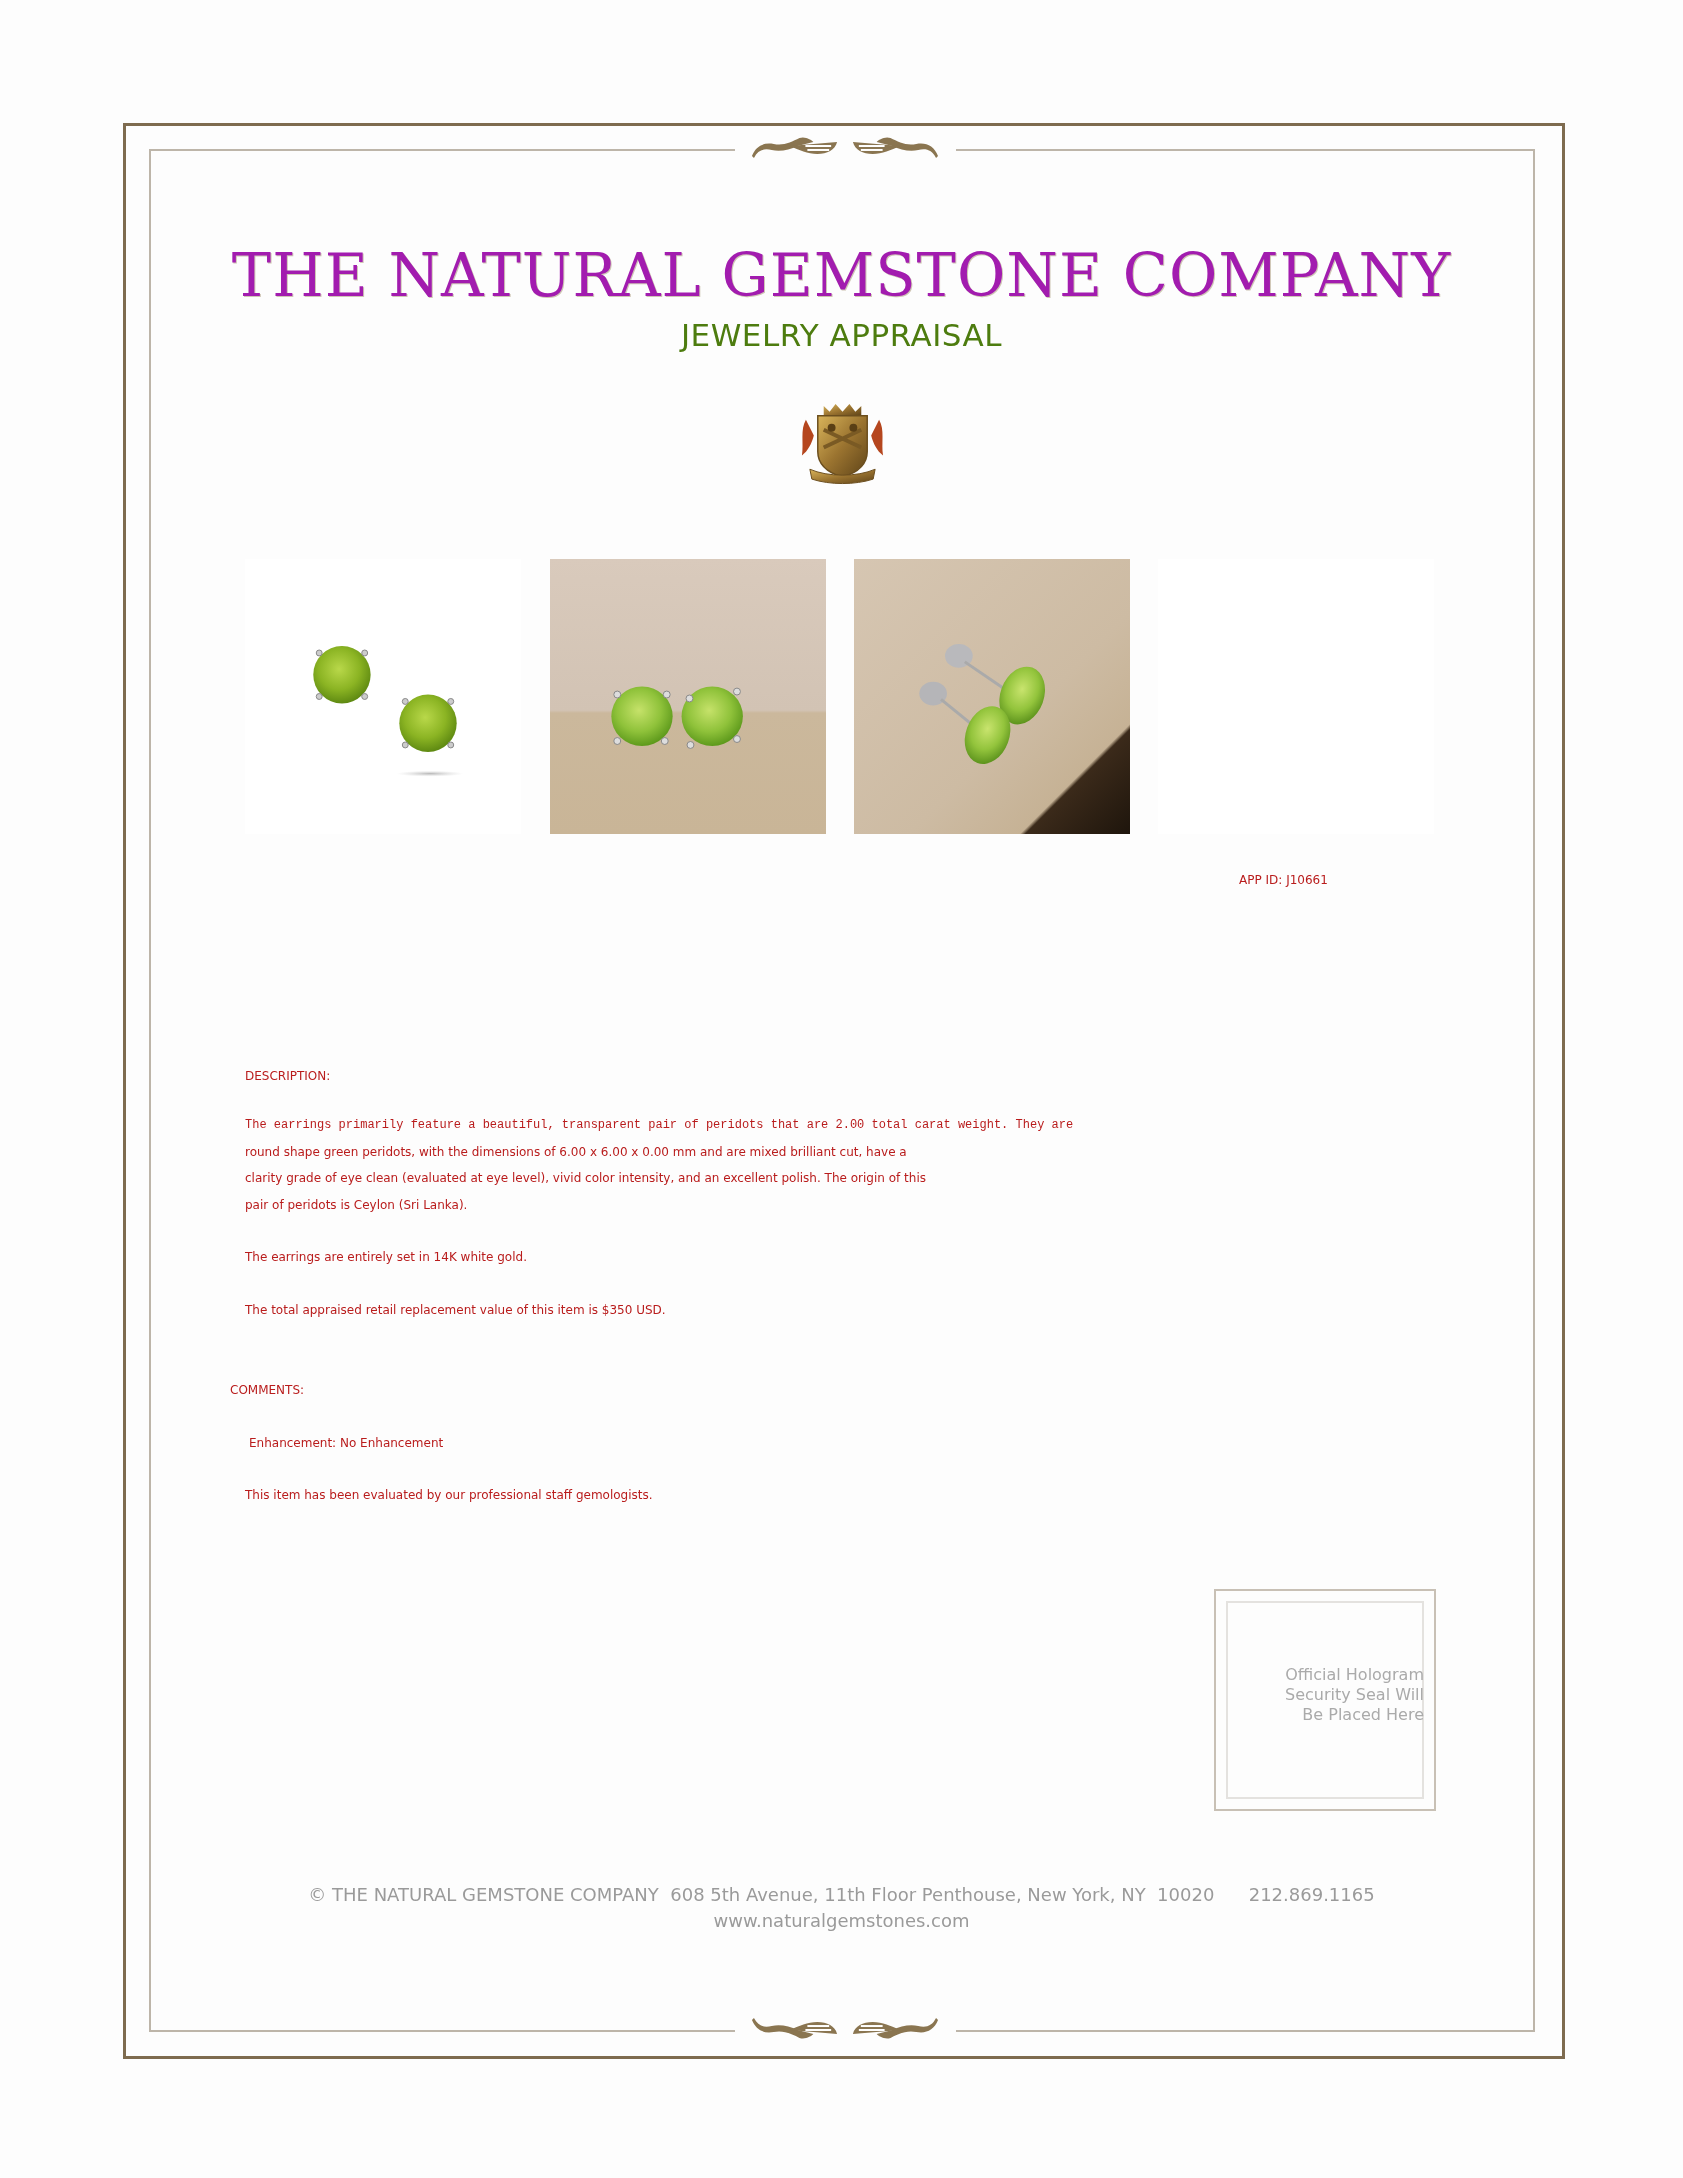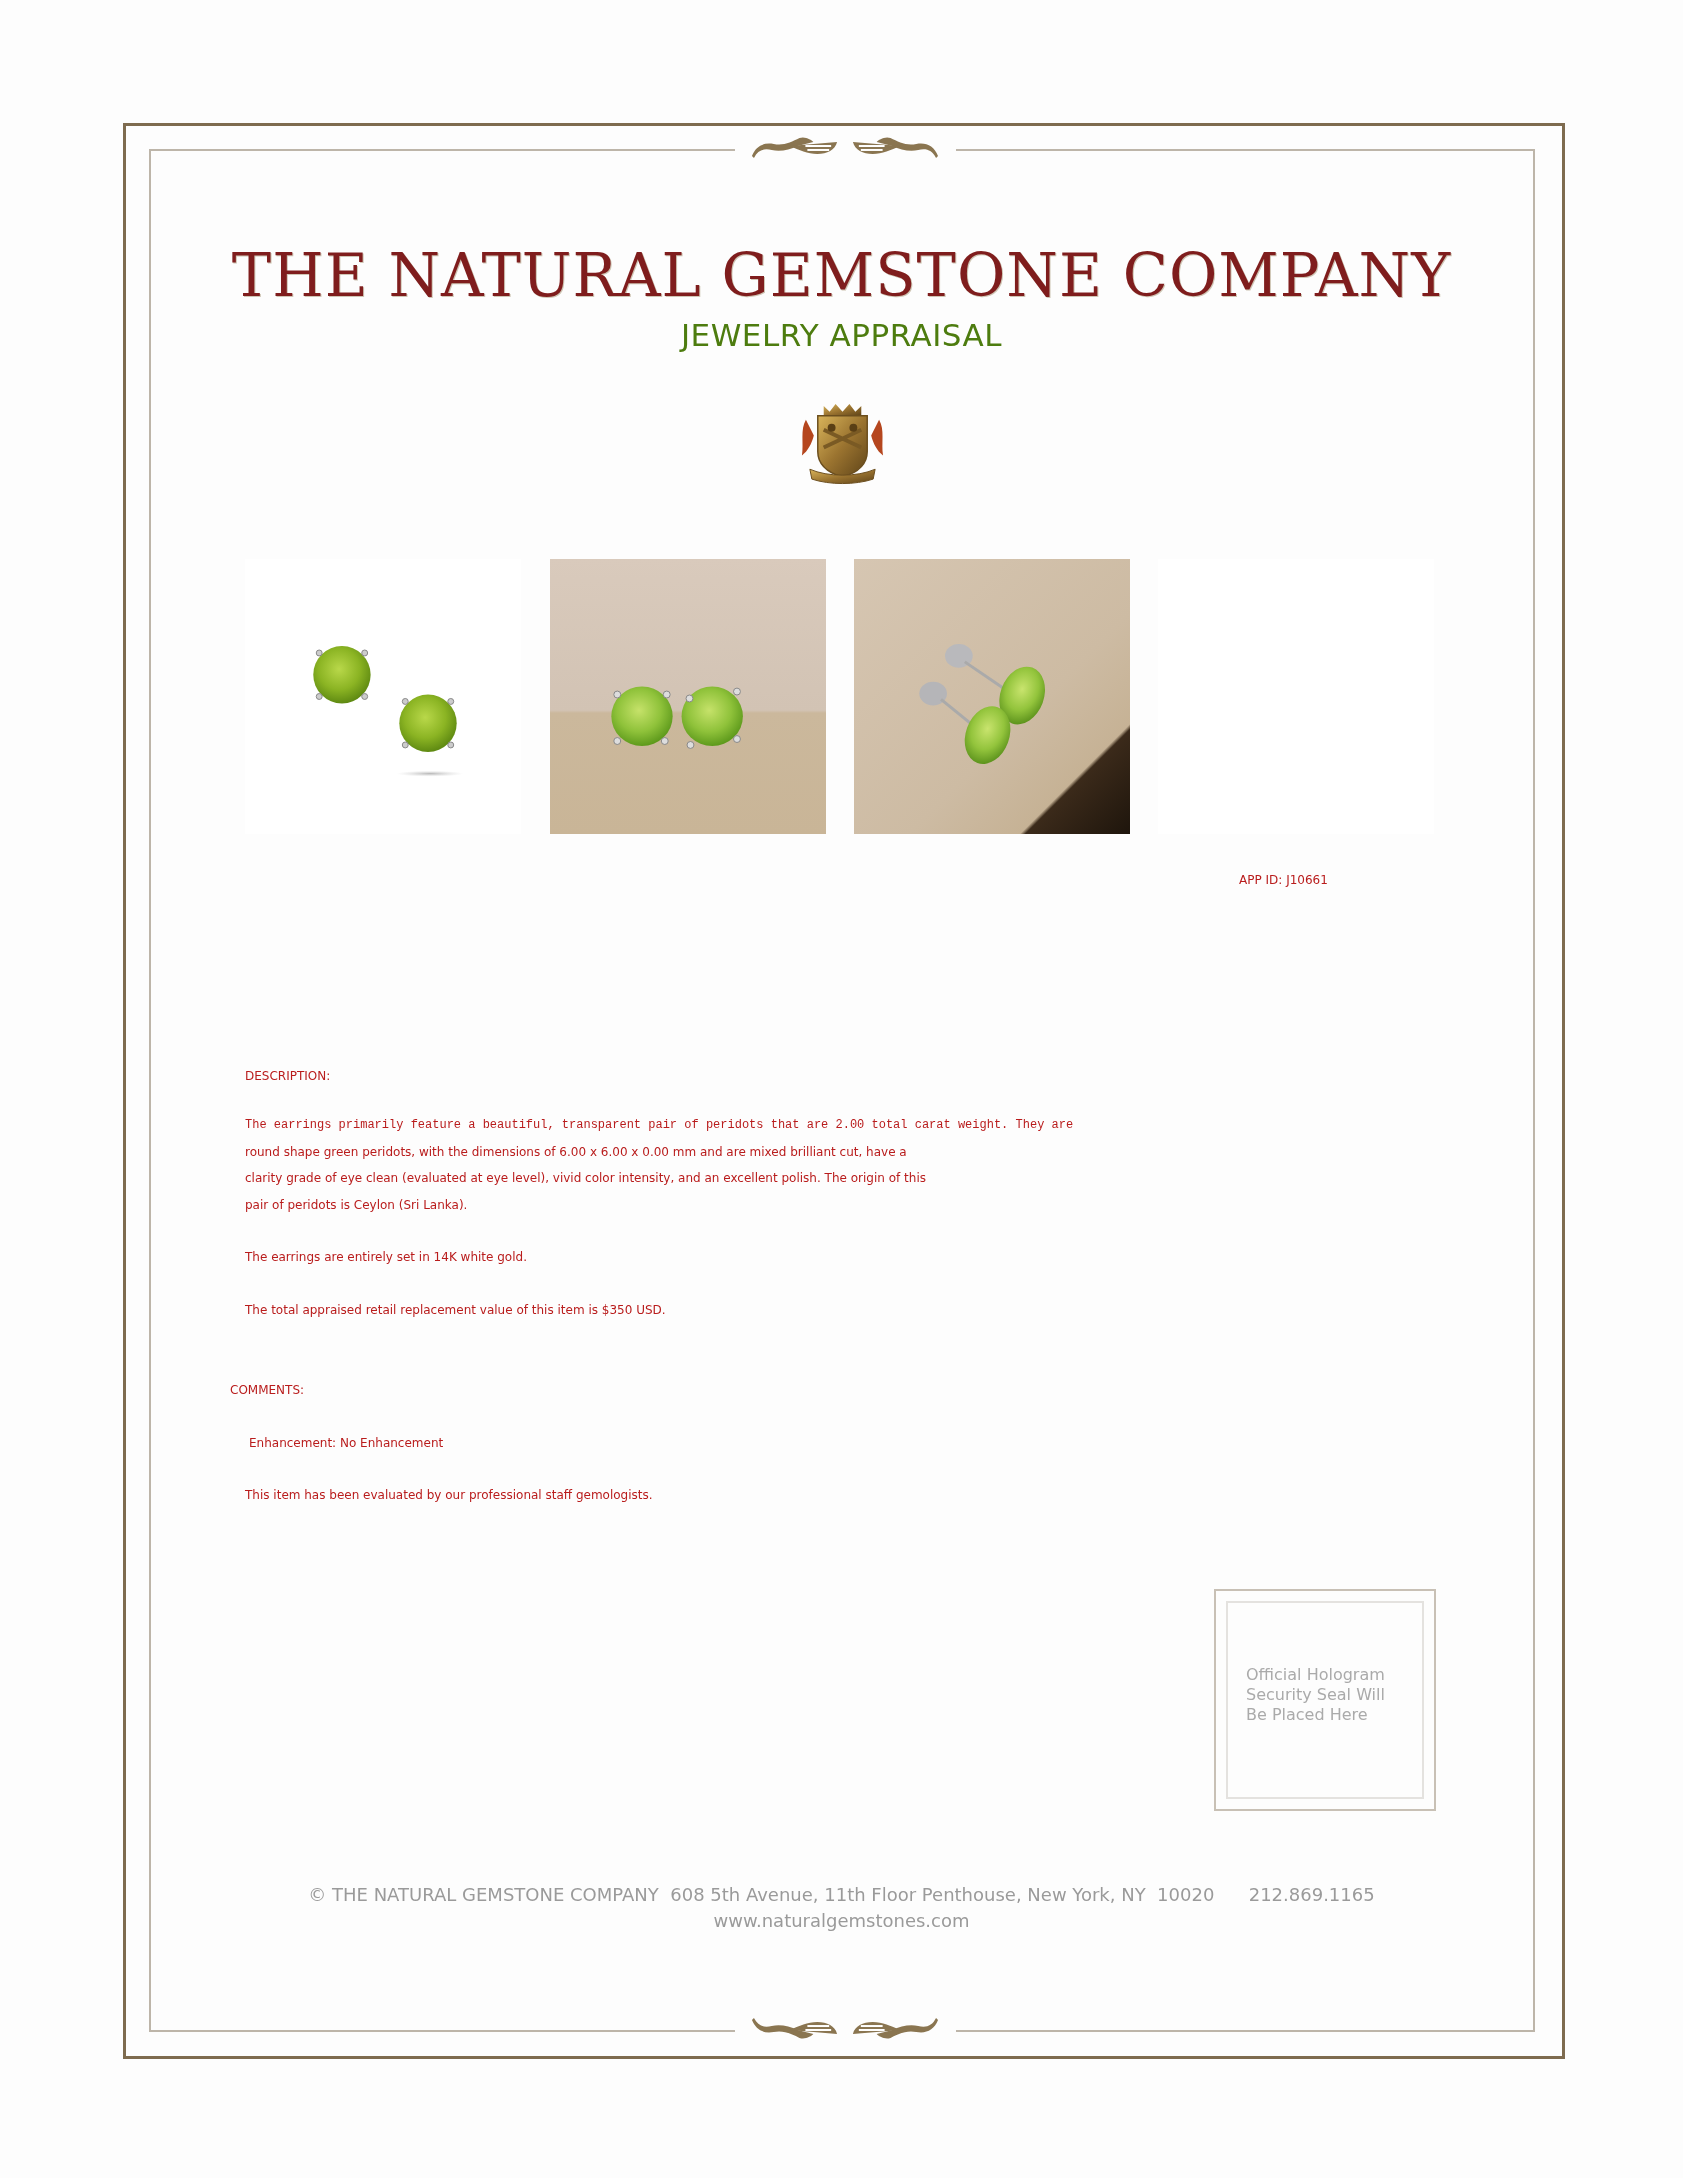--- a/index.html
+++ b/index.html
@@ -3,28 +3,28 @@
 <meta charset="utf-8">
 <style>
   html, body { margin:0; padding:0; }
   body { width:1683px; height:2178px; background:#fdfdfd; position:relative; overflow:hidden;
          font-family:"DejaVu Sans", sans-serif; color:#333; }
   .abs { position:absolute; }
   .outer-frame { left:123px; top:123px; width:1436px; height:1930px; border:3px solid #7e6b4f; box-sizing:content-box; }
   .inner-line { background:#bdb5a9; }
   .ornament { position:absolute; }
   .title { left:0; width:1683px; top:236px; text-align:center; font-family:"DejaVu Serif", serif;
-           font-size:59px; color:#7f1d1d; letter-spacing:1px; white-space:nowrap; line-height:79px;
+           font-size:59px; color:#a21caf; letter-spacing:1px; white-space:nowrap; line-height:79px;
            text-shadow: 1px 1px 0 #cfc6b5; }
   .subtitle { left:0; width:1683px; top:315px; text-align:center; font-size:31px; color:#4d7c0f; line-height:40px; letter-spacing:0.5px; }
   .photo { position:absolute; top:559px; width:276px; height:275px; overflow:hidden; }
   .text { font-size:12px; line-height:27px; color:#b91c1c; white-space:nowrap; }
   .seal-outer { left:1214px; top:1589px; width:218px; height:218px; border:2px solid #c8c0b5; }
   .seal-inner { left:1226px; top:1601px; width:194px; height:194px; border:2px solid #e4e2df; }
-  .seal-text { left:1226px; top:1665px; width:198px; text-align:left; font-size:16px; line-height:20px; color:#aaa;padding-left:20px; }
+  .seal-text { left:1226px; top:1665px; width:198px; text-align:right; font-size:16px; line-height:20px; color:#aaa; }
   .footer { left:0; width:1683px; text-align:center; font-size:18px; line-height:26px; color:#9a9a9a; white-space:nowrap; }
 </style>
 </head>
 <body>
 
 <div class="abs outer-frame"></div>
 
 <div class="abs inner-line" style="left:149px;top:149px;width:586px;height:2px;"></div>
 <div class="abs inner-line" style="left:956px;top:149px;width:577px;height:2px;"></div>
 

